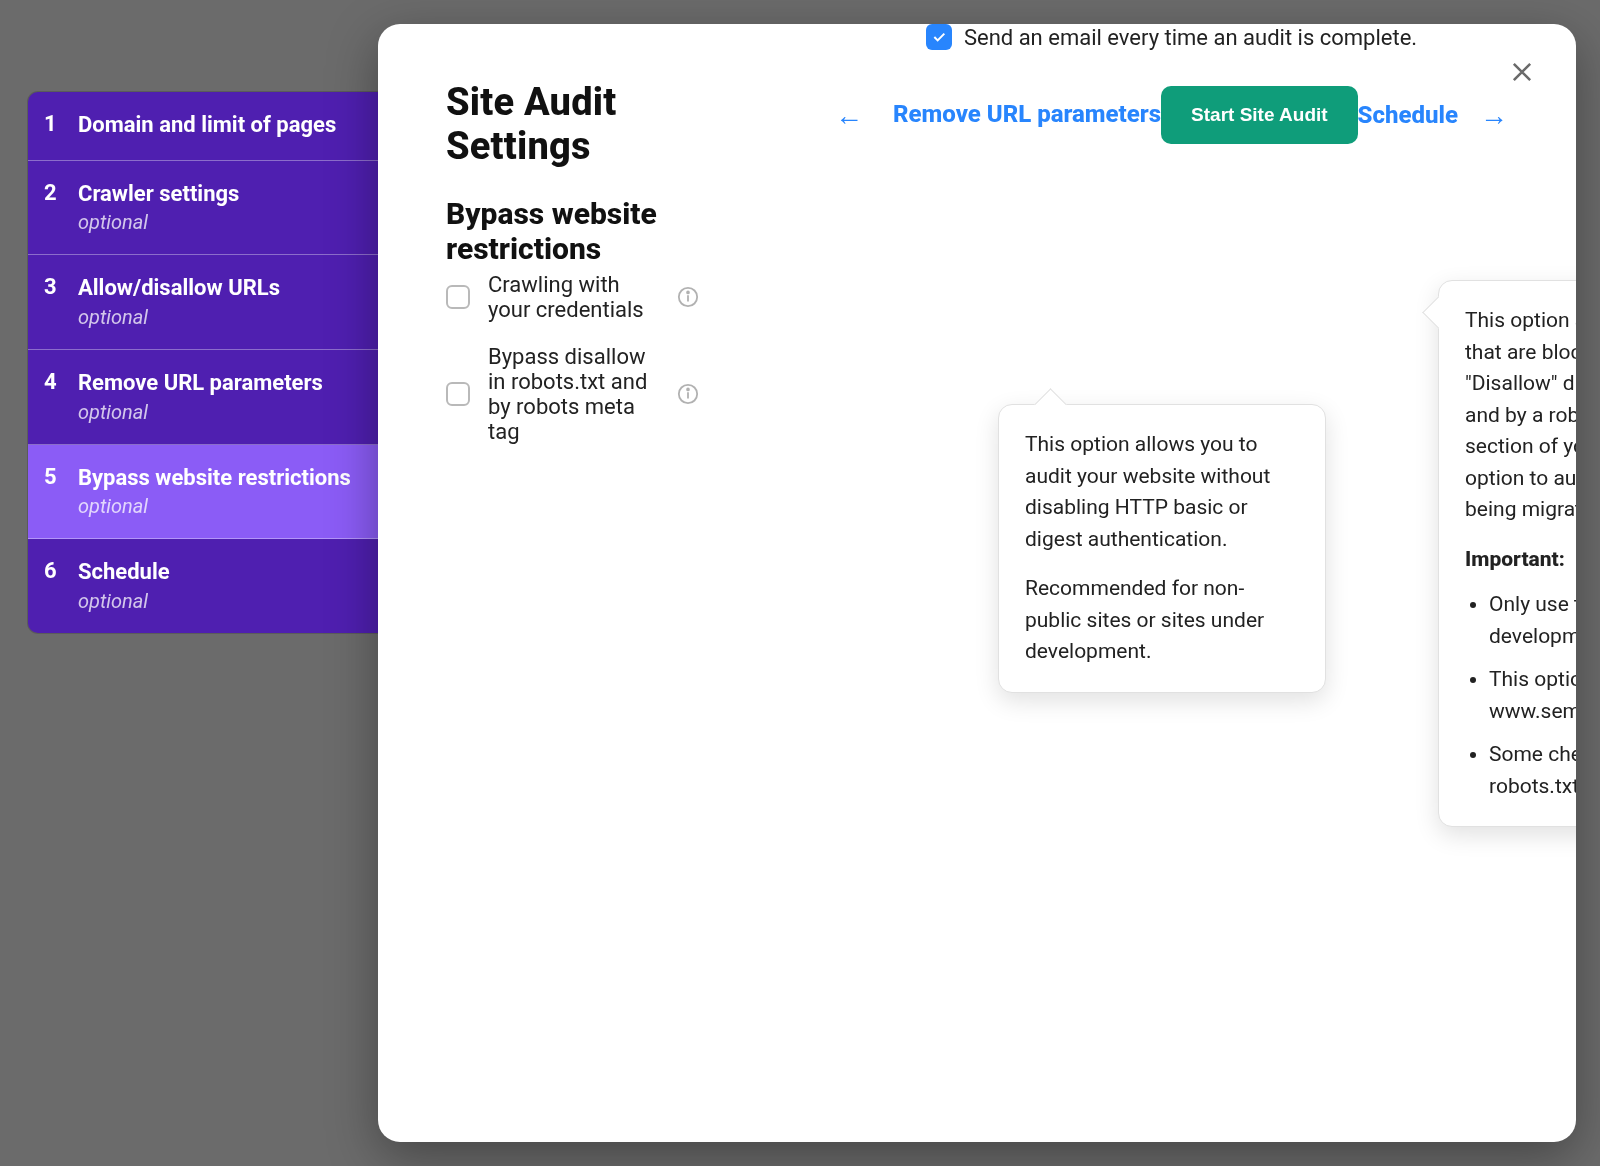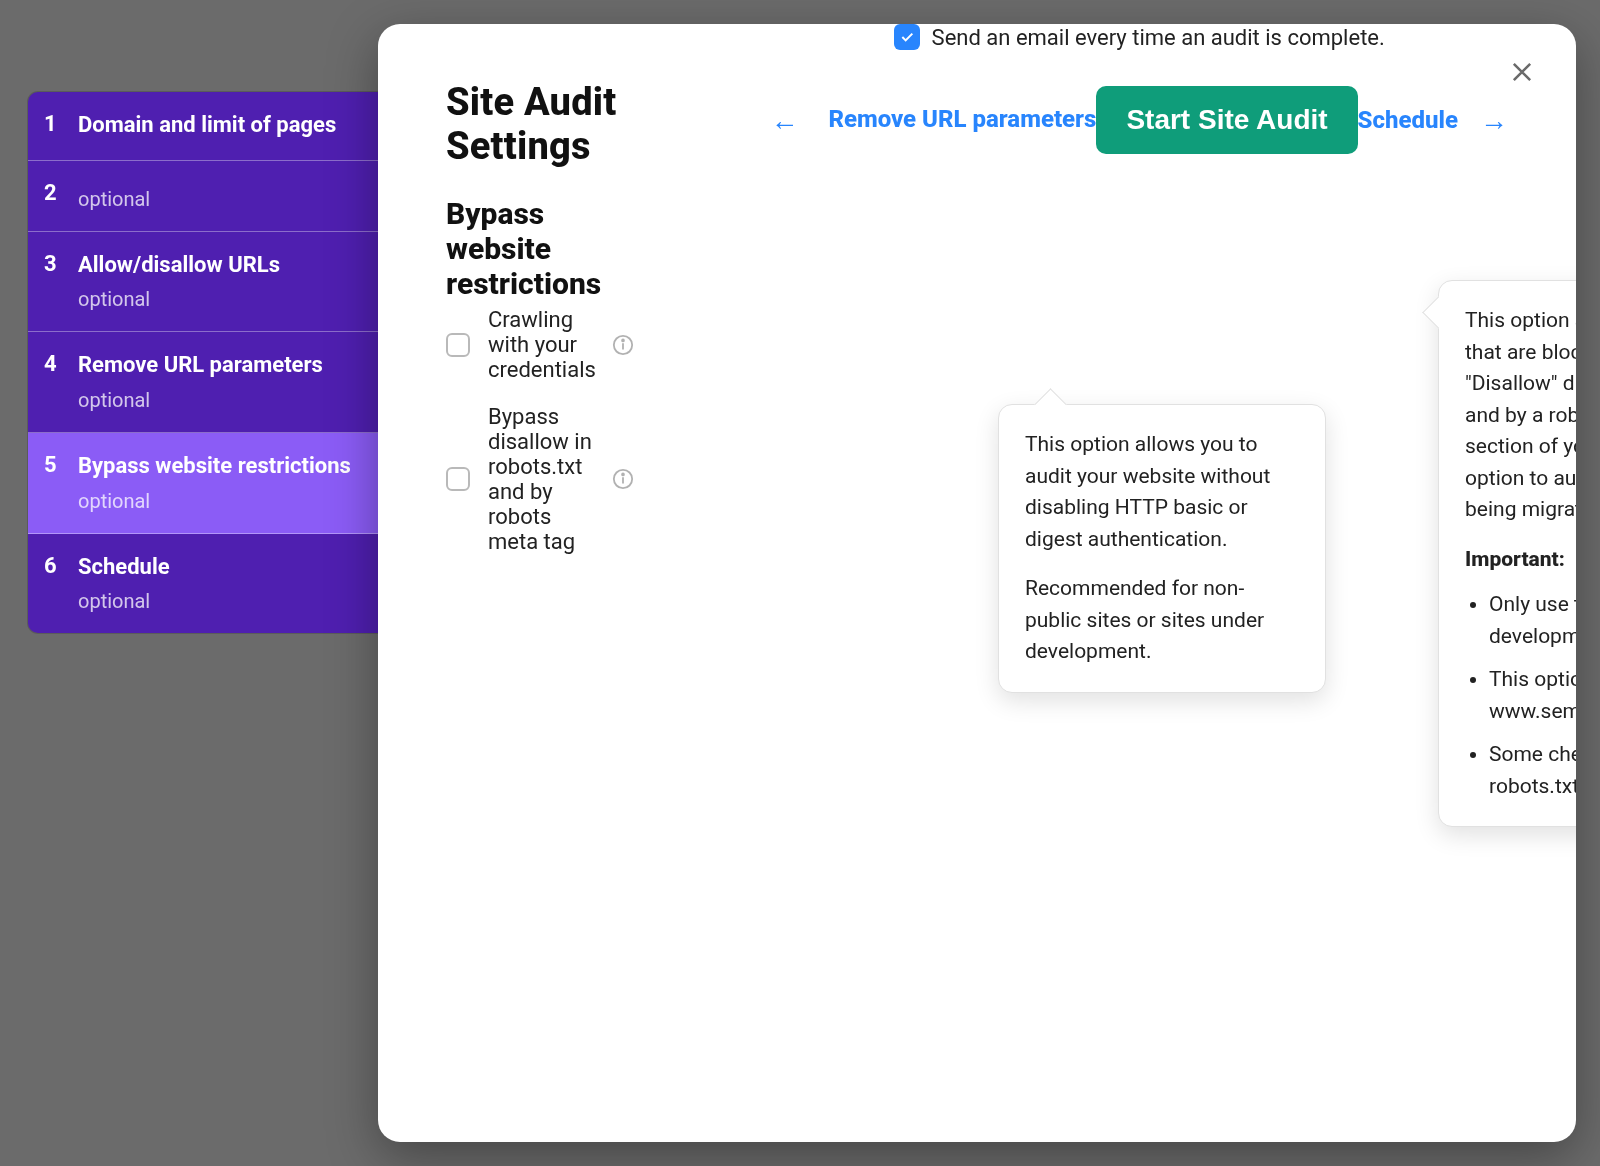--- a/index.html
+++ b/index.html
@@ -42,21 +42,22 @@
   }
   .step-body { flex: 1; }
   .step-title {
     font-weight: 700;
     font-size: 22px;
     line-height: 1.35;
   }
   .step-sub {
     font-size: 20px;
     color: rgba(255,255,255,.75);
-    margin-top: 8px;
+    margin-top: 2px;
+    font-style: italic;
   }
 
   
   .modal {
     position: absolute;
     left: 378px;
     top: 24px;
     right: 24px;
     bottom: 24px;
     background: #fff;
@@ -201,21 +202,21 @@
     cursor: pointer;
     color: #2885fd;
     font-weight: 800;
     font-size: 24px;
   }
   .back-btn .arrow { color: #2885fd; font-size: 28px; font-weight: 800; }
   .back-label { text-align: center; line-height: 1.3; }
   .primary-btn {
     background: #0f9d7a;
     color: #fff;
-    font-size: 28px;
+    font-size: 19px;
     font-weight: 800;
     padding: 18px 30px;
     border-radius: 10px;
     border: none;
     cursor: pointer;
   }
   .next-btn {
     display: flex;
     align-items: center;
     gap: 22px;
@@ -232,20 +233,21 @@
 <div class="sidebar" id="sidebar">
     <div class="sidebar-item">
       <div class="step-num">1</div>
       <div class="step-body">
         <div class="step-title">Domain and limit of pages</div>
       </div>
     </div>
     <div class="sidebar-item">
       <div class="step-num">2</div>
       <div class="step-body">
+        <div class="step-title">Crawler settings</div>
         <div class="step-sub">optional</div>
       </div>
     </div>
     <div class="sidebar-item">
       <div class="step-num">3</div>
       <div class="step-body">
         <div class="step-title">Allow/disallow URLs</div>
         <div class="step-sub">optional</div>
       </div>
     </div>

